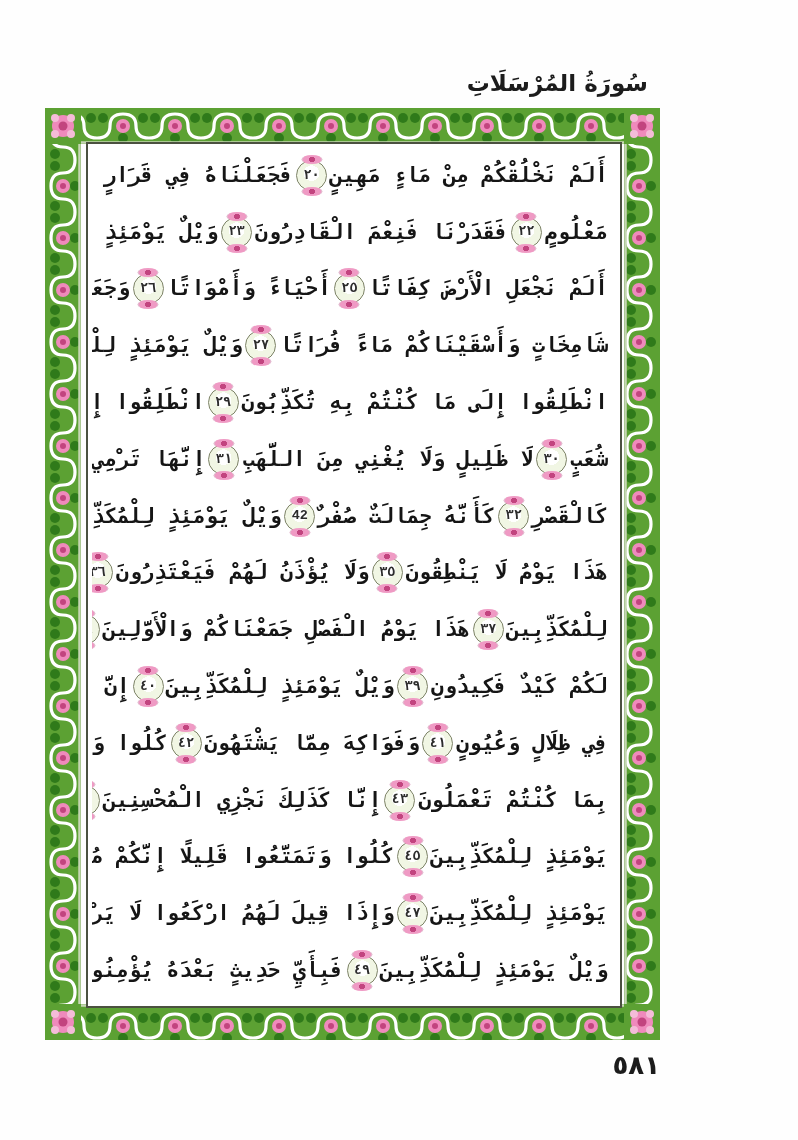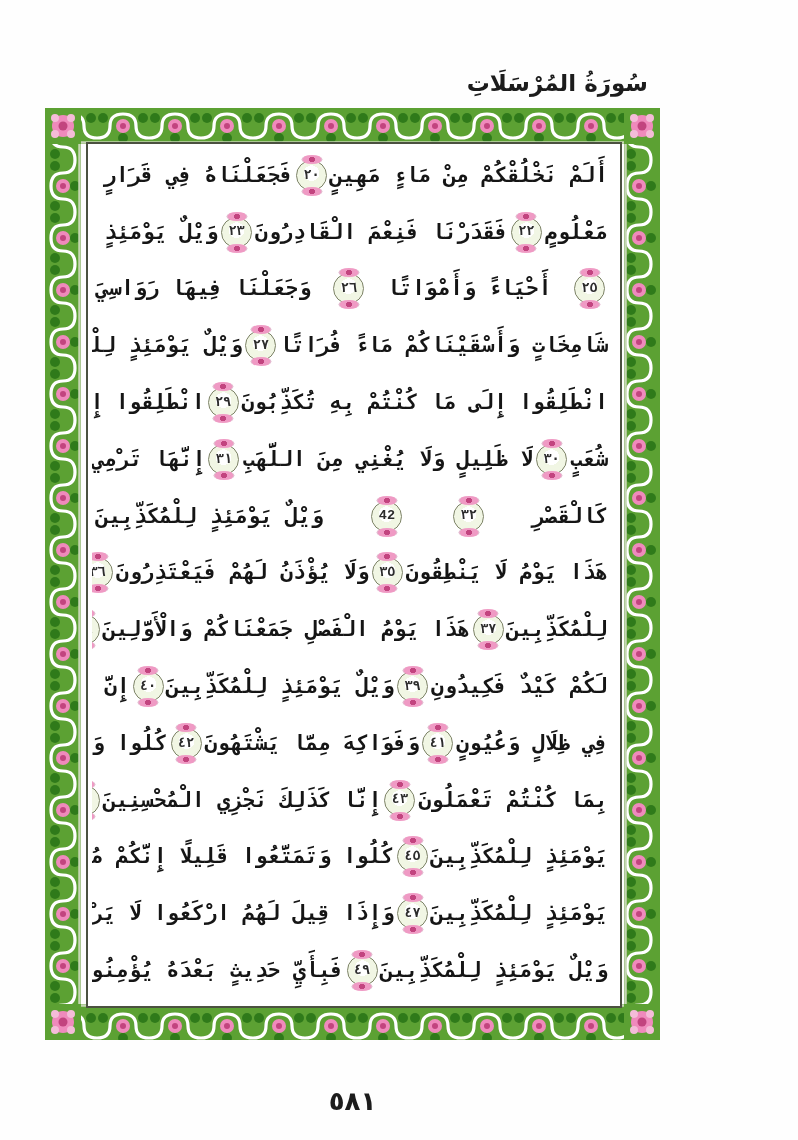--- a/index.html
+++ b/index.html
@@ -58,24 +58,23 @@
     content:"";position:absolute;left:50%;transform:translateX(-50%);
     width:21px;height:9px;border-radius:50%;
     background:radial-gradient(circle at 50% 50%, #c2447f 0 25%, #ef9ac4 25% 75%, #e4b9cf 75% 100%);
     z-index:-1;
   }
   .aya::before{top:-6px;}
   .aya::after{bottom:-6px;}
   
   .page-number{
     position:absolute;left:45px;top:1050px;width:615px;
-    text-align:center;
+    text-align:right;
     font-size:26px;font-weight:bold;color:#1c1c1c;
     direction:rtl;
-    margin-top:36px;
   }
 </style>
 </head>
 <body>
 
 <div class="page">
 
   <div class="header">
     <div class="h-item">سُورَةُ المُرْسَلَاتِ</div>
   </div>
@@ -160,20 +159,21 @@
         <span class="txt">فَجَعَلْنَاهُ فِي قَرَارٍ مَكِينٍ</span>
       </div>
       <div class="line">
         <span class="txt">مَعْلُومٍ</span>
         <span class="aya">٢٢</span>
         <span class="txt">فَقَدَرْنَا فَنِعْمَ الْقَادِرُونَ</span>
         <span class="aya">٢٣</span>
         <span class="txt">وَيْلٌ يَوْمَئِذٍ لِلْمُكَذِّبِينَ</span>
       </div>
       <div class="line">
+        <span class="txt">أَلَمْ نَجْعَلِ الْأَرْضَ كِفَاتًا</span>
         <span class="aya">٢٥</span>
         <span class="txt">أَحْيَاءً وَأَمْوَاتًا</span>
         <span class="aya">٢٦</span>
         <span class="txt">وَجَعَلْنَا فِيهَا رَوَاسِيَ</span>
       </div>
       <div class="line">
         <span class="txt">شَامِخَاتٍ وَأَسْقَيْنَاكُمْ مَاءً فُرَاتًا</span>
         <span class="aya">٢٧</span>
         <span class="txt">وَيْلٌ يَوْمَئِذٍ لِلْمُكَذِّبِينَ</span>
       </div>
@@ -185,20 +185,21 @@
       <div class="line">
         <span class="txt">شُعَبٍ</span>
         <span class="aya">٣٠</span>
         <span class="txt">لَا ظَلِيلٍ وَلَا يُغْنِي مِنَ اللَّهَبِ</span>
         <span class="aya">٣١</span>
         <span class="txt">إِنَّهَا تَرْمِي بِشَرَرٍ</span>
       </div>
       <div class="line">
         <span class="txt">كَالْقَصْرِ</span>
         <span class="aya">٣٢</span>
+        <span class="txt">كَأَنَّهُ جِمَالَتٌ صُفْرٌ</span>
         <span class="aya">42</span>
         <span class="txt">وَيْلٌ يَوْمَئِذٍ لِلْمُكَذِّبِينَ</span>
       </div>
       <div class="line">
         <span class="txt">هَذَا يَوْمُ لَا يَنْطِقُونَ</span>
         <span class="aya">٣٥</span>
         <span class="txt">وَلَا يُؤْذَنُ لَهُمْ فَيَعْتَذِرُونَ</span>
         <span class="aya">٣٦</span>
         <span class="txt">وَيْلٌ يَوْمَئِذٍ</span>
       </div>

